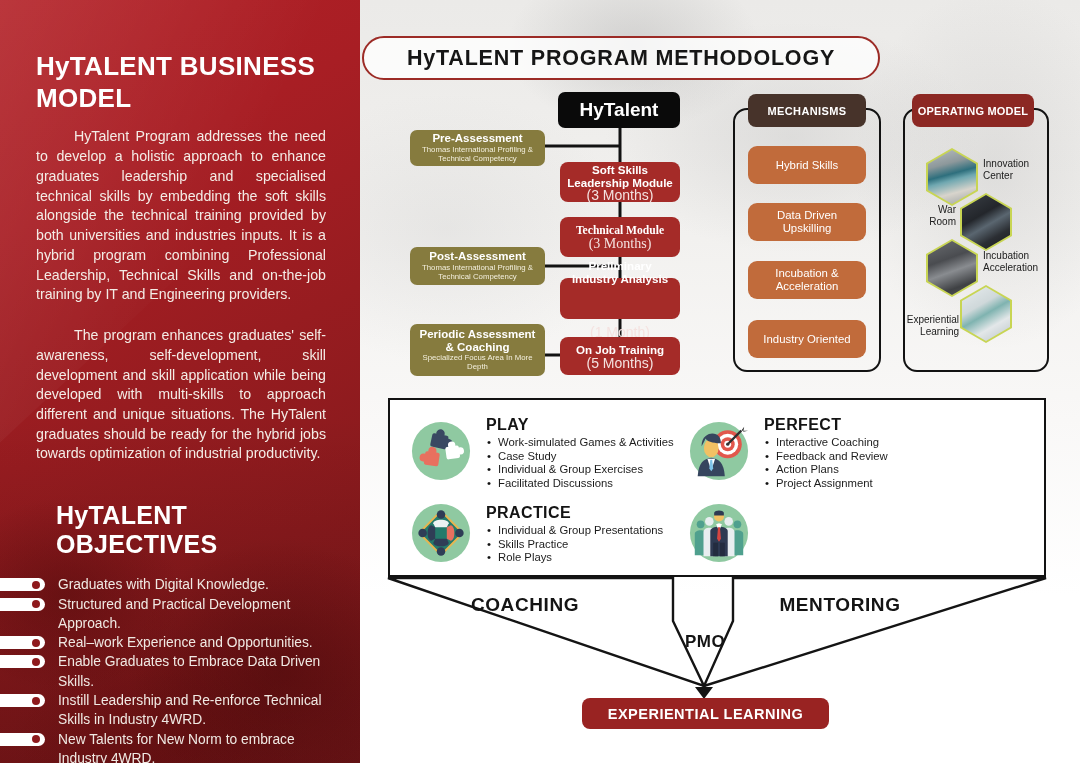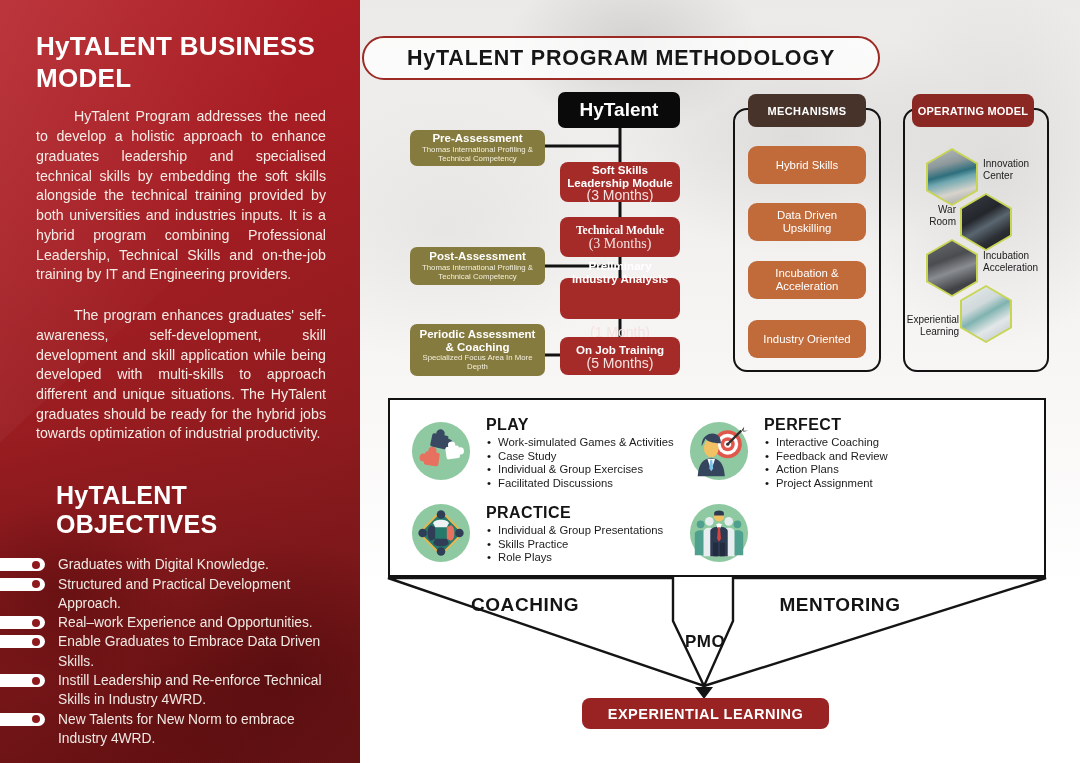--- a/index.html
+++ b/index.html
@@ -12,21 +12,21 @@
   .left-panel::before { content:""; position:absolute; inset:0;
     background:linear-gradient(115deg, rgba(255,255,255,0.10) 0%, rgba(255,255,255,0.04) 28%, rgba(255,255,255,0) 46%);
     clip-path:polygon(0 0,100% 0,100% 14%,0 58%); }
   .left-panel::after { content:""; position:absolute; inset:0;
     background:
       radial-gradient(170px 140px at 18% 78%, rgba(60,5,5,0.35), rgba(60,5,5,0) 70%),
       radial-gradient(220px 190px at 78% 88%, rgba(55,4,4,0.38), rgba(55,4,4,0) 70%),
       radial-gradient(200px 150px at 45% 97%, rgba(80,8,8,0.30), rgba(80,8,8,0) 75%),
       linear-gradient(180deg, rgba(0,0,0,0) 55%, rgba(40,2,2,0.25) 100%); }
   .lp-inner { position:relative; z-index:2; height:100%; }
-  .lp-title { padding:30px 34px 0 36px; color:#ffffff; font-size:26px; font-weight:700; line-height:1.24; letter-spacing:0.3px; }
+  .lp-title { padding:50px 34px 0 36px; color:#ffffff; font-size:26px; font-weight:700; line-height:1.24; letter-spacing:0.3px; }
   .lp-para { margin:13px 34px 0 36px; color:#f4ece6; font-size:14.2px; line-height:1.39; text-align:justify; text-indent:38px; }
   .lp-para + .lp-para { margin-top:21px; }
   .lp-obj-title { padding:37px 34px 0 56px; color:#ffffff; font-size:25px; font-weight:700; letter-spacing:0.3px; }
   .obj-list { list-style:none; margin-top:16px; }
   .obj-item { position:relative; padding:0 18px 0 58px; color:#f0e9e3; font-size:13.8px; line-height:19.3px; }
   .obj-pill { position:absolute; left:0; top:3px; width:45px; height:13px; background:#ffffff; border-radius:0 8px 8px 0; }
   .obj-dot { position:absolute; right:5px; top:2.5px; width:8px; height:8px; border-radius:50%; background:#8e191c; }
 
   
   .right-panel { position:absolute; left:360px; top:0; width:720px; height:763px;

